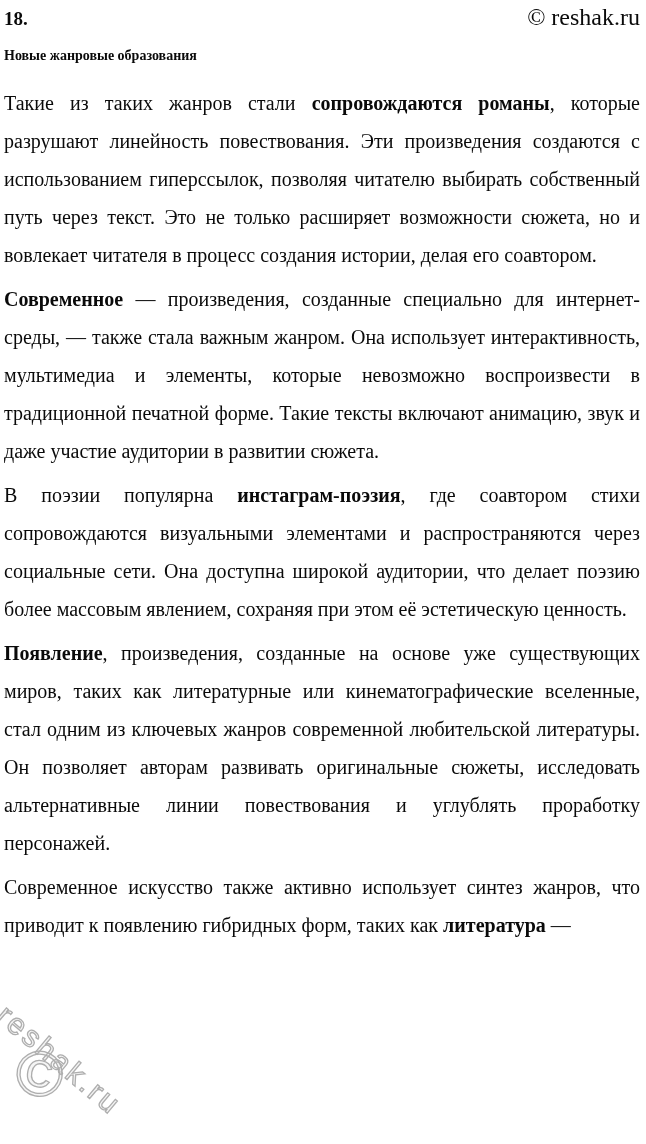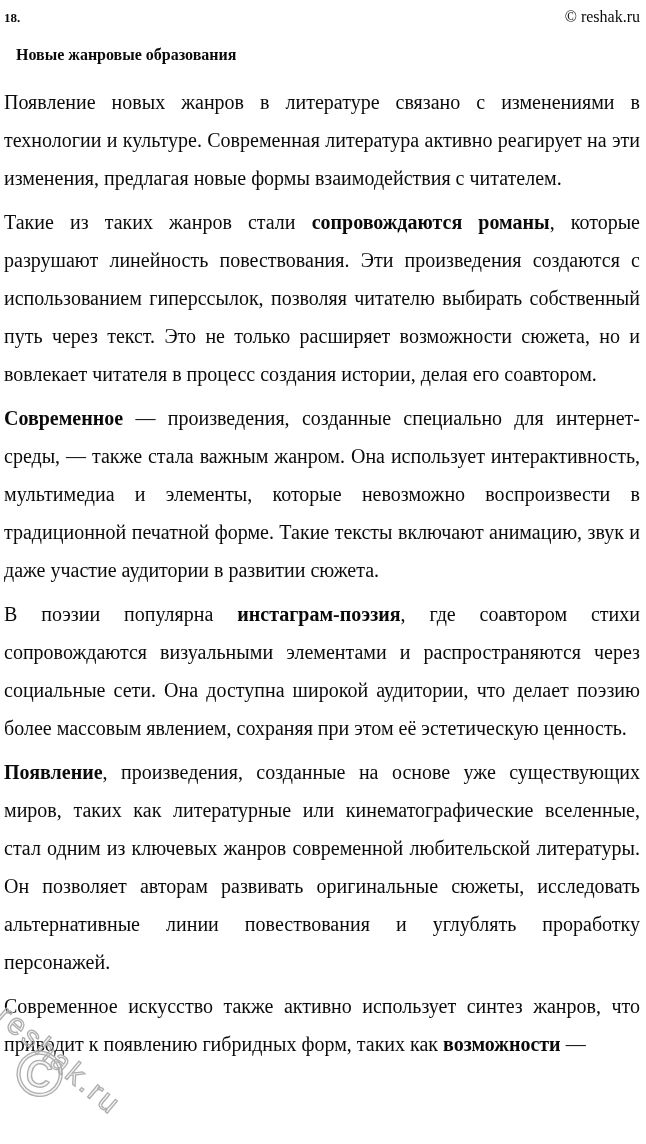--- a/index.html
+++ b/index.html
@@ -19,26 +19,26 @@
     box-sizing: border-box;
     padding: 4px 6px 0 4px;
   }
   .page-header {
     display: flex;
     justify-content: space-between;
     align-items: baseline;
     font-size: 18px;
     line-height: 26px;
   }
-  .page-number { font-weight: bold; font-size: 13px; }
-  .site-copyright { font-size: 16px; }
+  .page-number { font-weight: bold; font-size: 19px; }
+  .site-copyright { font-size: 24px; }
   .doc-heading {
-    font-size: 16px;
+    font-size: 14px;
     font-weight: bold;
-    margin: 10px 0 0 12px;
+    margin: 10px 0 0 0;
     line-height: 28px;
   }
   .body-text { margin-top: 14px; }
   .para {
     font-size: 20px;
     line-height: 38px;
     text-align: justify;
     text-align-last: left;
     margin: 0 0 6px 0;
   }
@@ -80,26 +80,25 @@
 <div class="page">
 
   <div class="page-header">
     <span class="page-number">18.</span>
     <span class="site-copyright">© reshak.ru</span>
   </div>
 
   <h1 class="doc-heading">Новые жанровые образования</h1>
 
   <div class="body-text" id="paragraphs">
-      <p class="para"><span>Появление новых жанров в литературе связано с изменениями в технологии и культуре. Современная литература активно реагирует на эти изменения, предлагая новые формы взаимодействия с читателем.</span></p>
       <p class="para"><span>Такие из таких жанров стали </span><b>сопровождаются романы</b><span>, которые разрушают линейность повествования. Эти произведения создаются с использованием гиперссылок, позволяя читателю выбирать собственный путь через текст. Это не только расширяет возможности сюжета, но и вовлекает читателя в процесс создания истории, делая его соавтором.</span></p>
       <p class="para"><b>Современное</b><span> — произведения, созданные специально для интернет-среды, — также стала важным жанром. Она использует интерактивность, мультимедиа и элементы, которые невозможно воспроизвести в традиционной печатной форме. Такие тексты включают анимацию, звук и даже участие аудитории в развитии сюжета.</span></p>
       <p class="para"><span>В поэзии популярна </span><b>инстаграм-поэзия</b><span>, где соавтором стихи сопровождаются визуальными элементами и распространяются через социальные сети. Она доступна широкой аудитории, что делает поэзию более массовым явлением, сохраняя при этом её эстетическую ценность.</span></p>
       <p class="para"><b>Появление</b><span>, произведения, созданные на основе уже существующих миров, таких как литературные или кинематографические вселенные, стал одним из ключевых жанров современной любительской литературы. Он позволяет авторам развивать оригинальные сюжеты, исследовать альтернативные линии повествования и углублять проработку персонажей.</span></p>
-      <p class="para"><span>Современное искусство также активно использует синтез жанров, что приводит к появлению гибридных форм, таких как </span><b>возможности</b><span> —</span></p>
+      <p class="para"><span>Современное искусство также активно использует синтез жанров, что приводит к появлению гибридных форм, таких как </span><b>литература</b><span> —</span></p>
     </div>
 
   <div class="watermark" aria-hidden="true">
     <span class="wm-text">reshak.ru</span>
     <span class="wm-symbol">©</span>
   </div>
 
 </div>
 
 </body></html>

